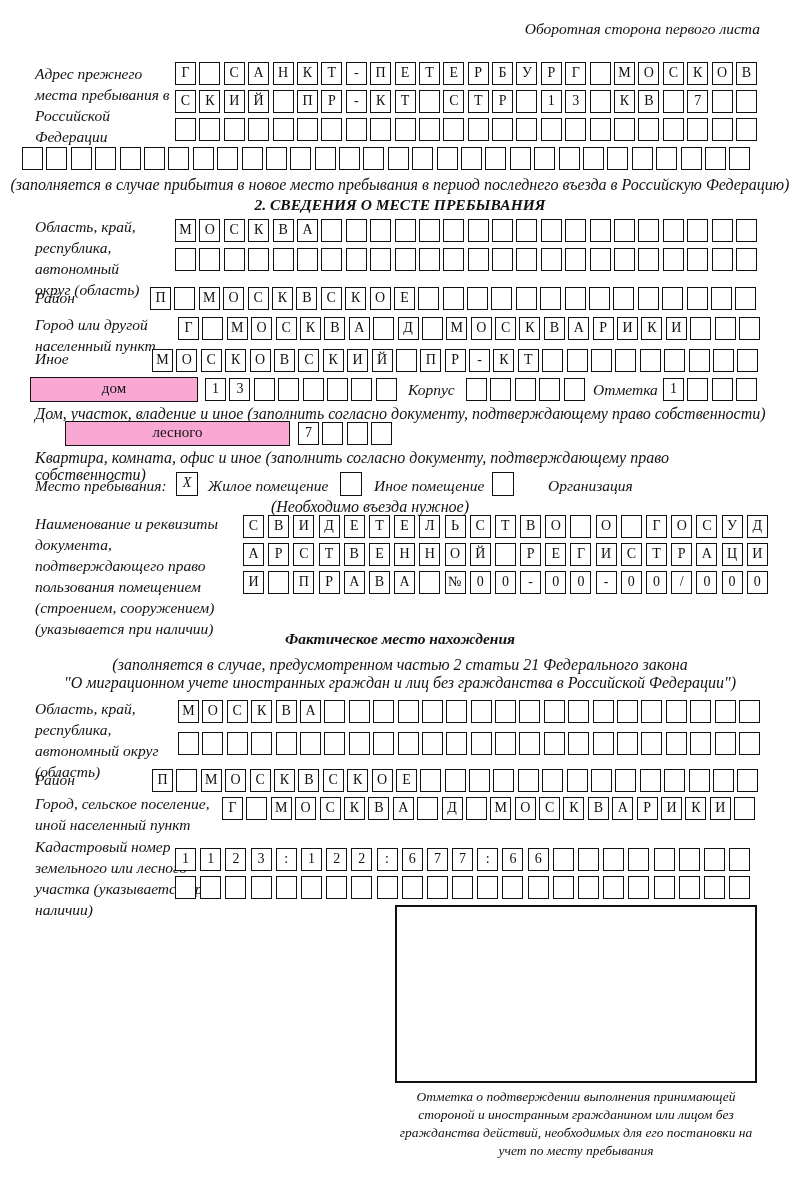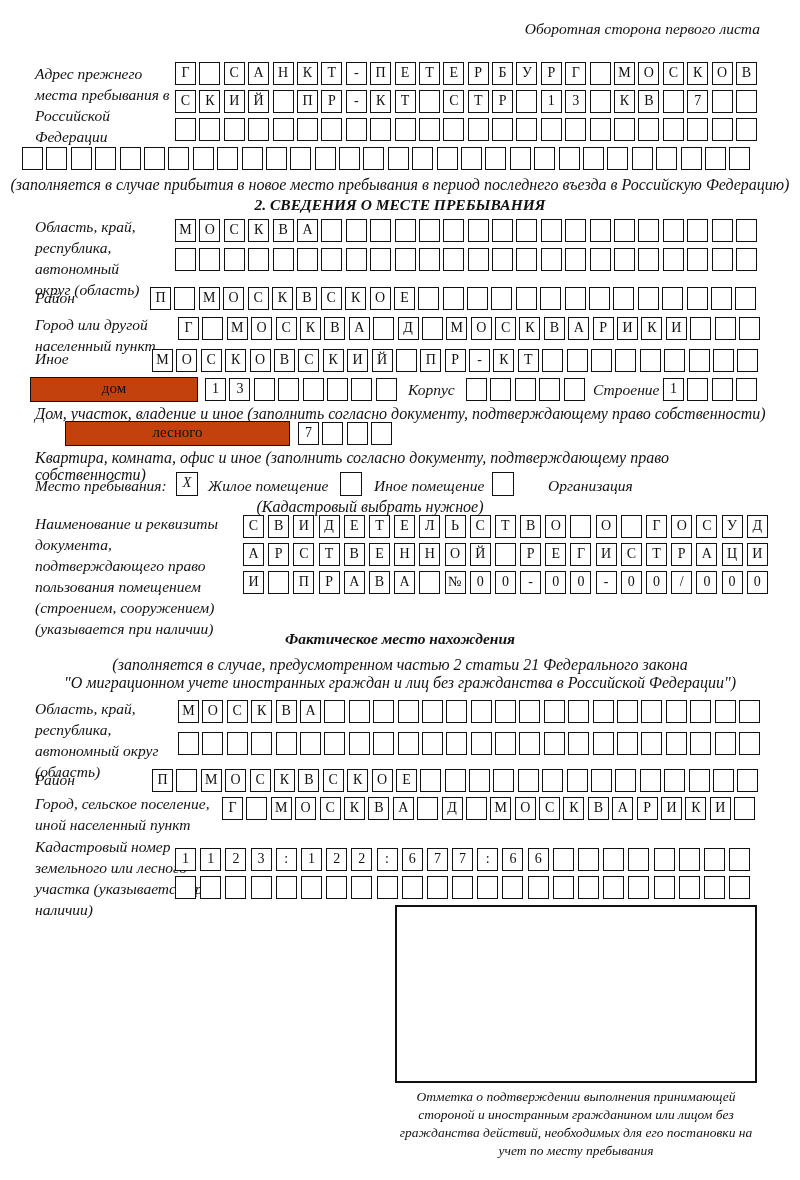--- a/index.html
+++ b/index.html
@@ -8,21 +8,21 @@
   .abs{position:absolute;font-style:italic;}
   .label{font-size:15.5px;line-height:21px;}
   .caption{font-size:16px;line-height:17px;}
   .title{font-size:15.5px;font-weight:bold;}
   .center{left:0;width:800px;text-align:center;}
   .cellrow{position:absolute;display:flex;gap:3.4px;}
   .cell{box-sizing:border-box;flex:0 0 21px;width:21px;height:23px;border:1.8px solid #111;
         font-size:14px;line-height:19px;text-align:center;background:#fff;}
   .cellrow.wide{gap:4.2px;}
   .widebox{position:absolute;box-sizing:border-box;border:1.8px solid #111;height:25px;
-           text-align:center;font-size:15px;line-height:21px;background:#c2410c;}
+           text-align:center;font-size:15px;line-height:21px;background:#f9a8d4;}
   .cbox{box-sizing:border-box;display:inline-block;width:22px;height:24px;border:1.8px solid #111;
         text-align:center;font-size:14px;line-height:20px;vertical-align:middle;background:#fff;}
   .stampbox{position:absolute;box-sizing:border-box;border:2px solid #111;background:#fff;}
 </style>
 </head>
 <body>
 
 <div class="abs label" style="top:18px;left:440px;width:320px;text-align:right;">Оборотная сторона первого листа</div>
 
 <div class="abs label" style="top:63px;left:35px;width:138px;">Адрес прежнего места пребывания в Российской Федерации</div>
@@ -292,21 +292,21 @@
     <span class="cell"></span>
   </div>
 <div class="abs label" style="top:379px;left:408px;">Корпус</div>
 <div class="cellrow" style="top:378px;left:466px;">
     <span class="cell"></span>
     <span class="cell"></span>
     <span class="cell"></span>
     <span class="cell"></span>
     <span class="cell"></span>
   </div>
-<div class="abs label" style="top:379px;left:593px;">Строение</div>
+<div class="abs label" style="top:379px;left:593px;">Отметка</div>
 <div class="cellrow" style="top:378px;left:663px;">
     <span class="cell">1</span>
     <span class="cell"></span>
     <span class="cell"></span>
     <span class="cell"></span>
   </div>
 <div class="abs caption" style="top:405px;left:35px;width:740px;">Дом, участок, владение и иное (заполнить согласно документу, подтверждающему право собственности)</div>
 
 <div class="widebox" style="top:421px;left:65px;width:225px;">лесного</div>
 <div class="cellrow" style="top:422px;left:298px;">
@@ -317,21 +317,21 @@
   </div>
 <div class="abs caption" style="top:449px;left:35px;width:740px;">Квартира, комната, офис и иное (заполнить согласно документу, подтверждающему право собственности)</div>
 
 <div class="abs label" style="top:475px;left:35px;">Место пребывания:</div>
 <span class="abs cbox" style="top:472px;left:176px;">X</span>
 <div class="abs label" style="top:475px;left:208px;">Жилое помещение</div>
 <span class="abs cbox" style="top:472px;left:340px;"></span>
 <div class="abs label" style="top:475px;left:374px;">Иное помещение</div>
 <span class="abs cbox" style="top:472px;left:492px;"></span>
 <div class="abs label" style="top:475px;left:548px;">Организация</div>
-<div class="abs caption" style="top:498px;left:160px;width:420px;text-align:center;">(Кадастровый выбрать нужное)</div>
+<div class="abs caption" style="top:498px;left:160px;width:420px;text-align:center;">(Необходимо въезда нужное)</div>
 
 <div class="abs label" style="top:513px;left:35px;width:205px;">Наименование и реквизиты документа, подтверждающего право пользования помещением (строением, сооружением) (указывается при наличии)</div>
 <div class="cellrow wide" style="top:515px;left:243px;">
     <span class="cell">С</span>
     <span class="cell">В</span>
     <span class="cell">И</span>
     <span class="cell">Д</span>
     <span class="cell">Е</span>
     <span class="cell">Т</span>
     <span class="cell">Е</span>

